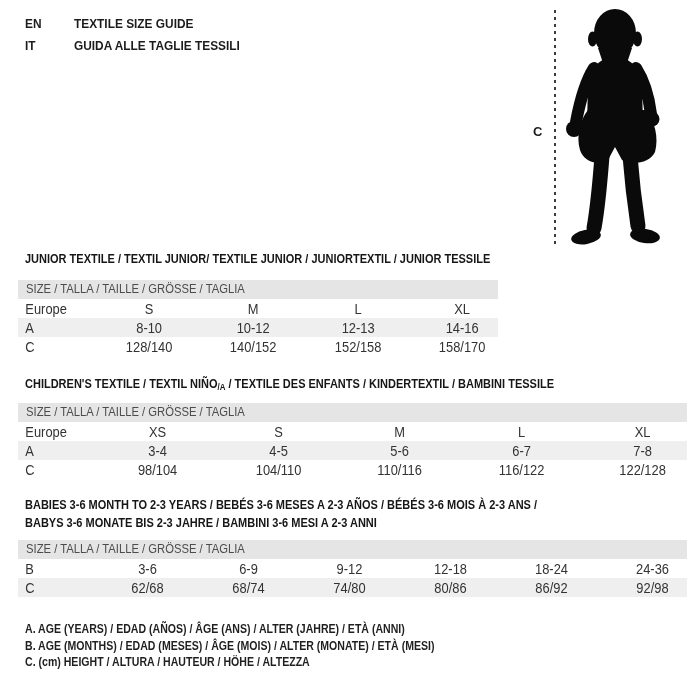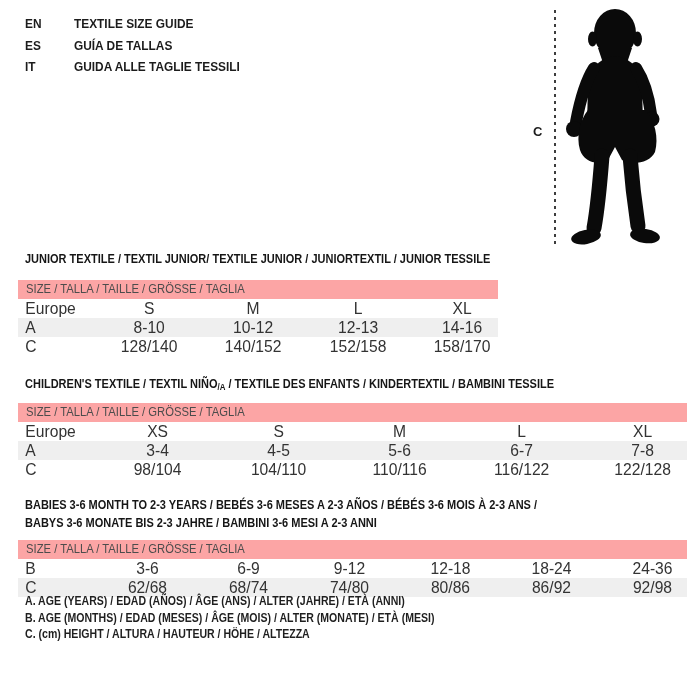--- a/index.html
+++ b/index.html
@@ -44,54 +44,50 @@
   .title-1 { top: 252px; }
   .title-2 { top: 377px; }
   .title-3 { top: 497px; line-height: 17.5px; }
 
   .tbl { position: absolute; left: 18px; }
   .tbl-1 { top: 280px; width: 480px; }
   .tbl-2 { top: 403px; width: 669px; }
   .tbl-3 { top: 540px; width: 669px; }
 
   .size-bar {
-    height: 19px; line-height: 19px; background: #fca5a5;
+    height: 19px; line-height: 19px; background: #e5e5e5;
     padding-left: 8px; font-size: 12.5px; color: #4c4c4c;
     white-space: nowrap;
   }
   .size-bar span { display: inline-block; transform: scaleX(0.9); transform-origin: left center; }
 
-  .trow { display: grid; height: 19px; align-items: center; font-size: 17px; color: #333; gap: 32px; }
+  .trow { display: grid; height: 19px; align-items: center; font-size: 14px; color: #333; gap: 32px; }
   .tbl-1 .trow { grid-template-columns: 63px repeat(4, 1fr); }
   .tbl-2 .trow { grid-template-columns: 63px repeat(5, 1fr); }
   .tbl-3 .trow { grid-template-columns: 63px repeat(6, 1fr); }
   .trow.alt { background: #efefef; }
   .rlabel { padding-left: 8px; transform: scaleX(0.92); transform-origin: left center; white-space: nowrap; }
   .cell   { text-align: center; transform: scaleX(0.92); transform-origin: center; white-space: nowrap; }
 
   
-  .notes { position: absolute; left: 25px; top: 594px; }
+  .notes { position: absolute; left: 25px; top: 622px; }
   .note {
     height: 16.6px; font-weight: 700; font-size: 12px; color: #1f1f1f;
     white-space: nowrap; transform: scaleX(0.88); transform-origin: left center;
   }
 </style>
 </head>
 <body>
 
 <div class="page">
 
   <div class="langs">
     <div class="lang-row">
       <span class="lang-code">EN</span>
       <span class="lang-title">TEXTILE SIZE GUIDE</span>
-    </div>
-    <div class="lang-row">
-      <span class="lang-code">ES</span>
-      <span class="lang-title">GUÍA DE TALLAS</span>
     </div>
     <div class="lang-row">
       <span class="lang-code">IT</span>
       <span class="lang-title">GUIDA ALLE TAGLIE TESSILI</span>
     </div>
   </div>
 
   <span class="c-label">C</span>
   <div class="height-line"></div>
   <svg class="baby-svg" viewBox="0 0 112 242" xmlns="http://www.w3.org/2000/svg">

